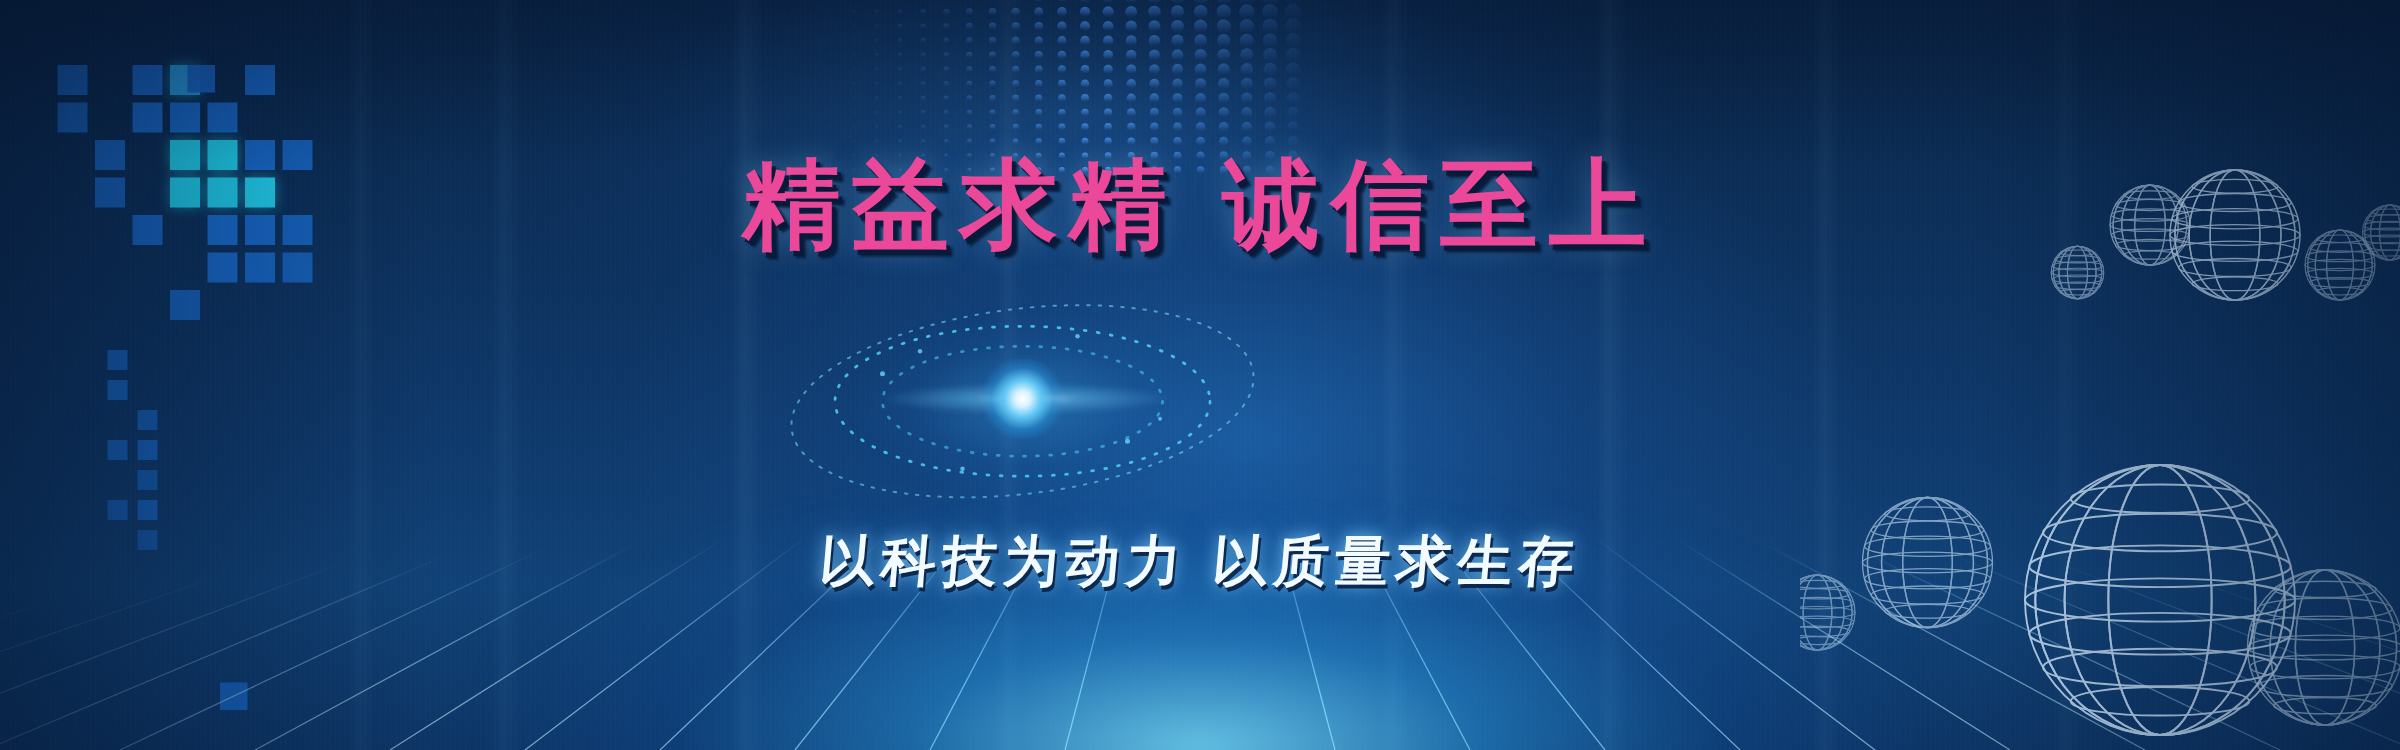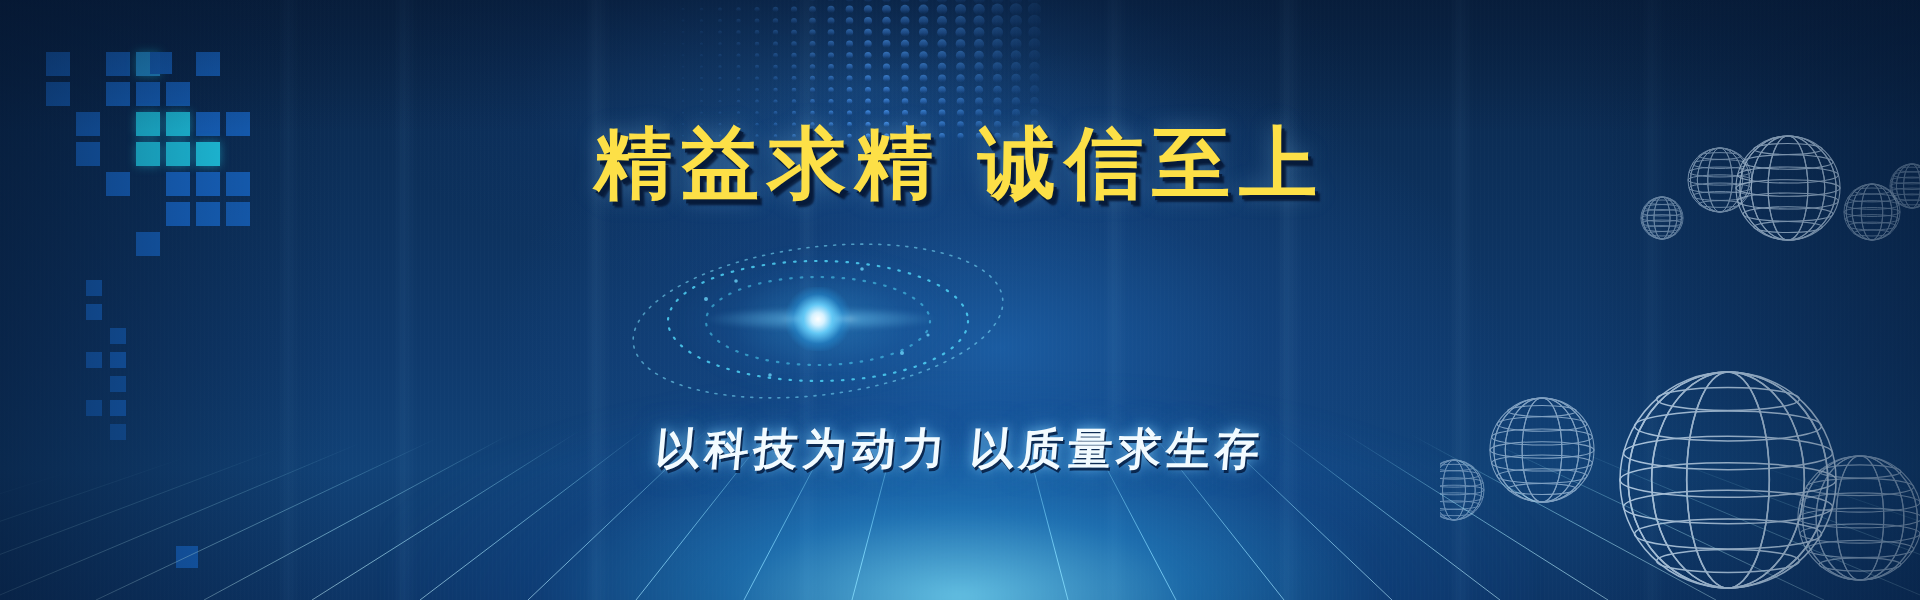--- a/index.html
+++ b/index.html
@@ -102,21 +102,21 @@
   .globe{position:absolute;}
 
   
   .title{
     position:absolute;left:0;right:0;top:112px;
     text-align:center;
     font-family:"DejaVu Serif","Liberation Serif",serif;
     font-weight:bold;
     font-size:78px;
     letter-spacing:9px;
-    color:#fde047;
+    color:#ec4899;
     text-shadow:
        3px 4px 0 rgba(6,26,58,0.95),
        5px 6px 2px rgba(4,18,44,0.75),
        0 0 22px rgba(150,215,255,0.35);
     white-space:nowrap;
   }
   .subtitle{
     position:absolute;left:0;right:0;top:420px;
     text-align:center;
     font-family:"DejaVu Serif","Liberation Serif",serif;

